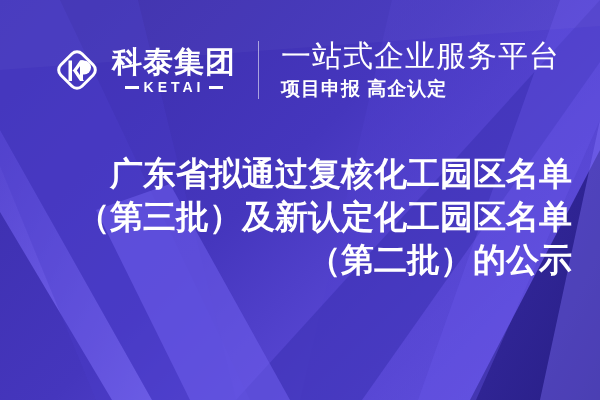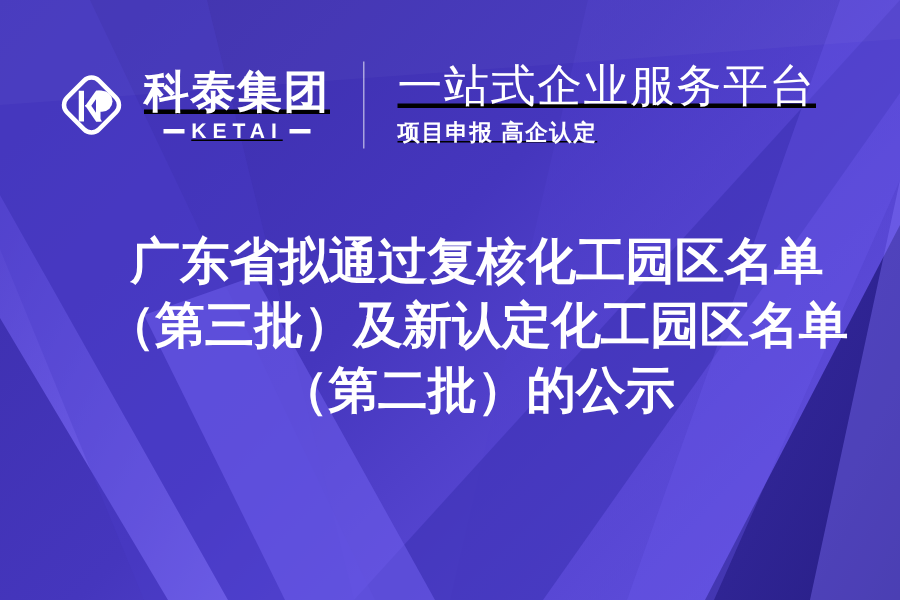--- a/index.html
+++ b/index.html
@@ -31,23 +31,22 @@
 
   
   .header {
     position: absolute;
     left: 0;
     top: 0;
     width: 600px;
     height: 140px;
     display: flex;
     align-items: center;
-    padding-left: 36px;
+    padding-left: 52px;
     box-sizing: border-box;
-    text-decoration: underline;
   }
 
   .logo-block {
     display: flex;
     align-items: center;
     gap: 10px;
   }
 
   .logo-mark {
     width: 50px;
@@ -116,40 +115,40 @@
     color: #ffffff;
     font-size: 30px;
     font-weight: 400;
     letter-spacing: 1px;
     line-height: 1.12;
     white-space: nowrap;
   }
 
   .tagline-sub {
     color: #ffffff;
-    font-size: 15px;
+    font-size: 19px;
     font-weight: 700;
     letter-spacing: 1px;
     line-height: 1.25;
     margin-top: 5px;
     white-space: nowrap;
   }
 
   
   .title {
     position: absolute;
     left: 64px;
     top: 152px;
     width: 508px;
     color: #ffffff;
     font-size: 33px;
     font-weight: 700;
     line-height: 43px;
     letter-spacing: 0px;
-    text-align: center;
+    text-align: right;
     word-break: break-all;
   }
 </style>
 </head>
 <body>
 
 <div class="banner">
 
   <svg class="facet" viewBox="0 0 600 400" preserveAspectRatio="none" xmlns="http://www.w3.org/2000/svg">
     <defs>

